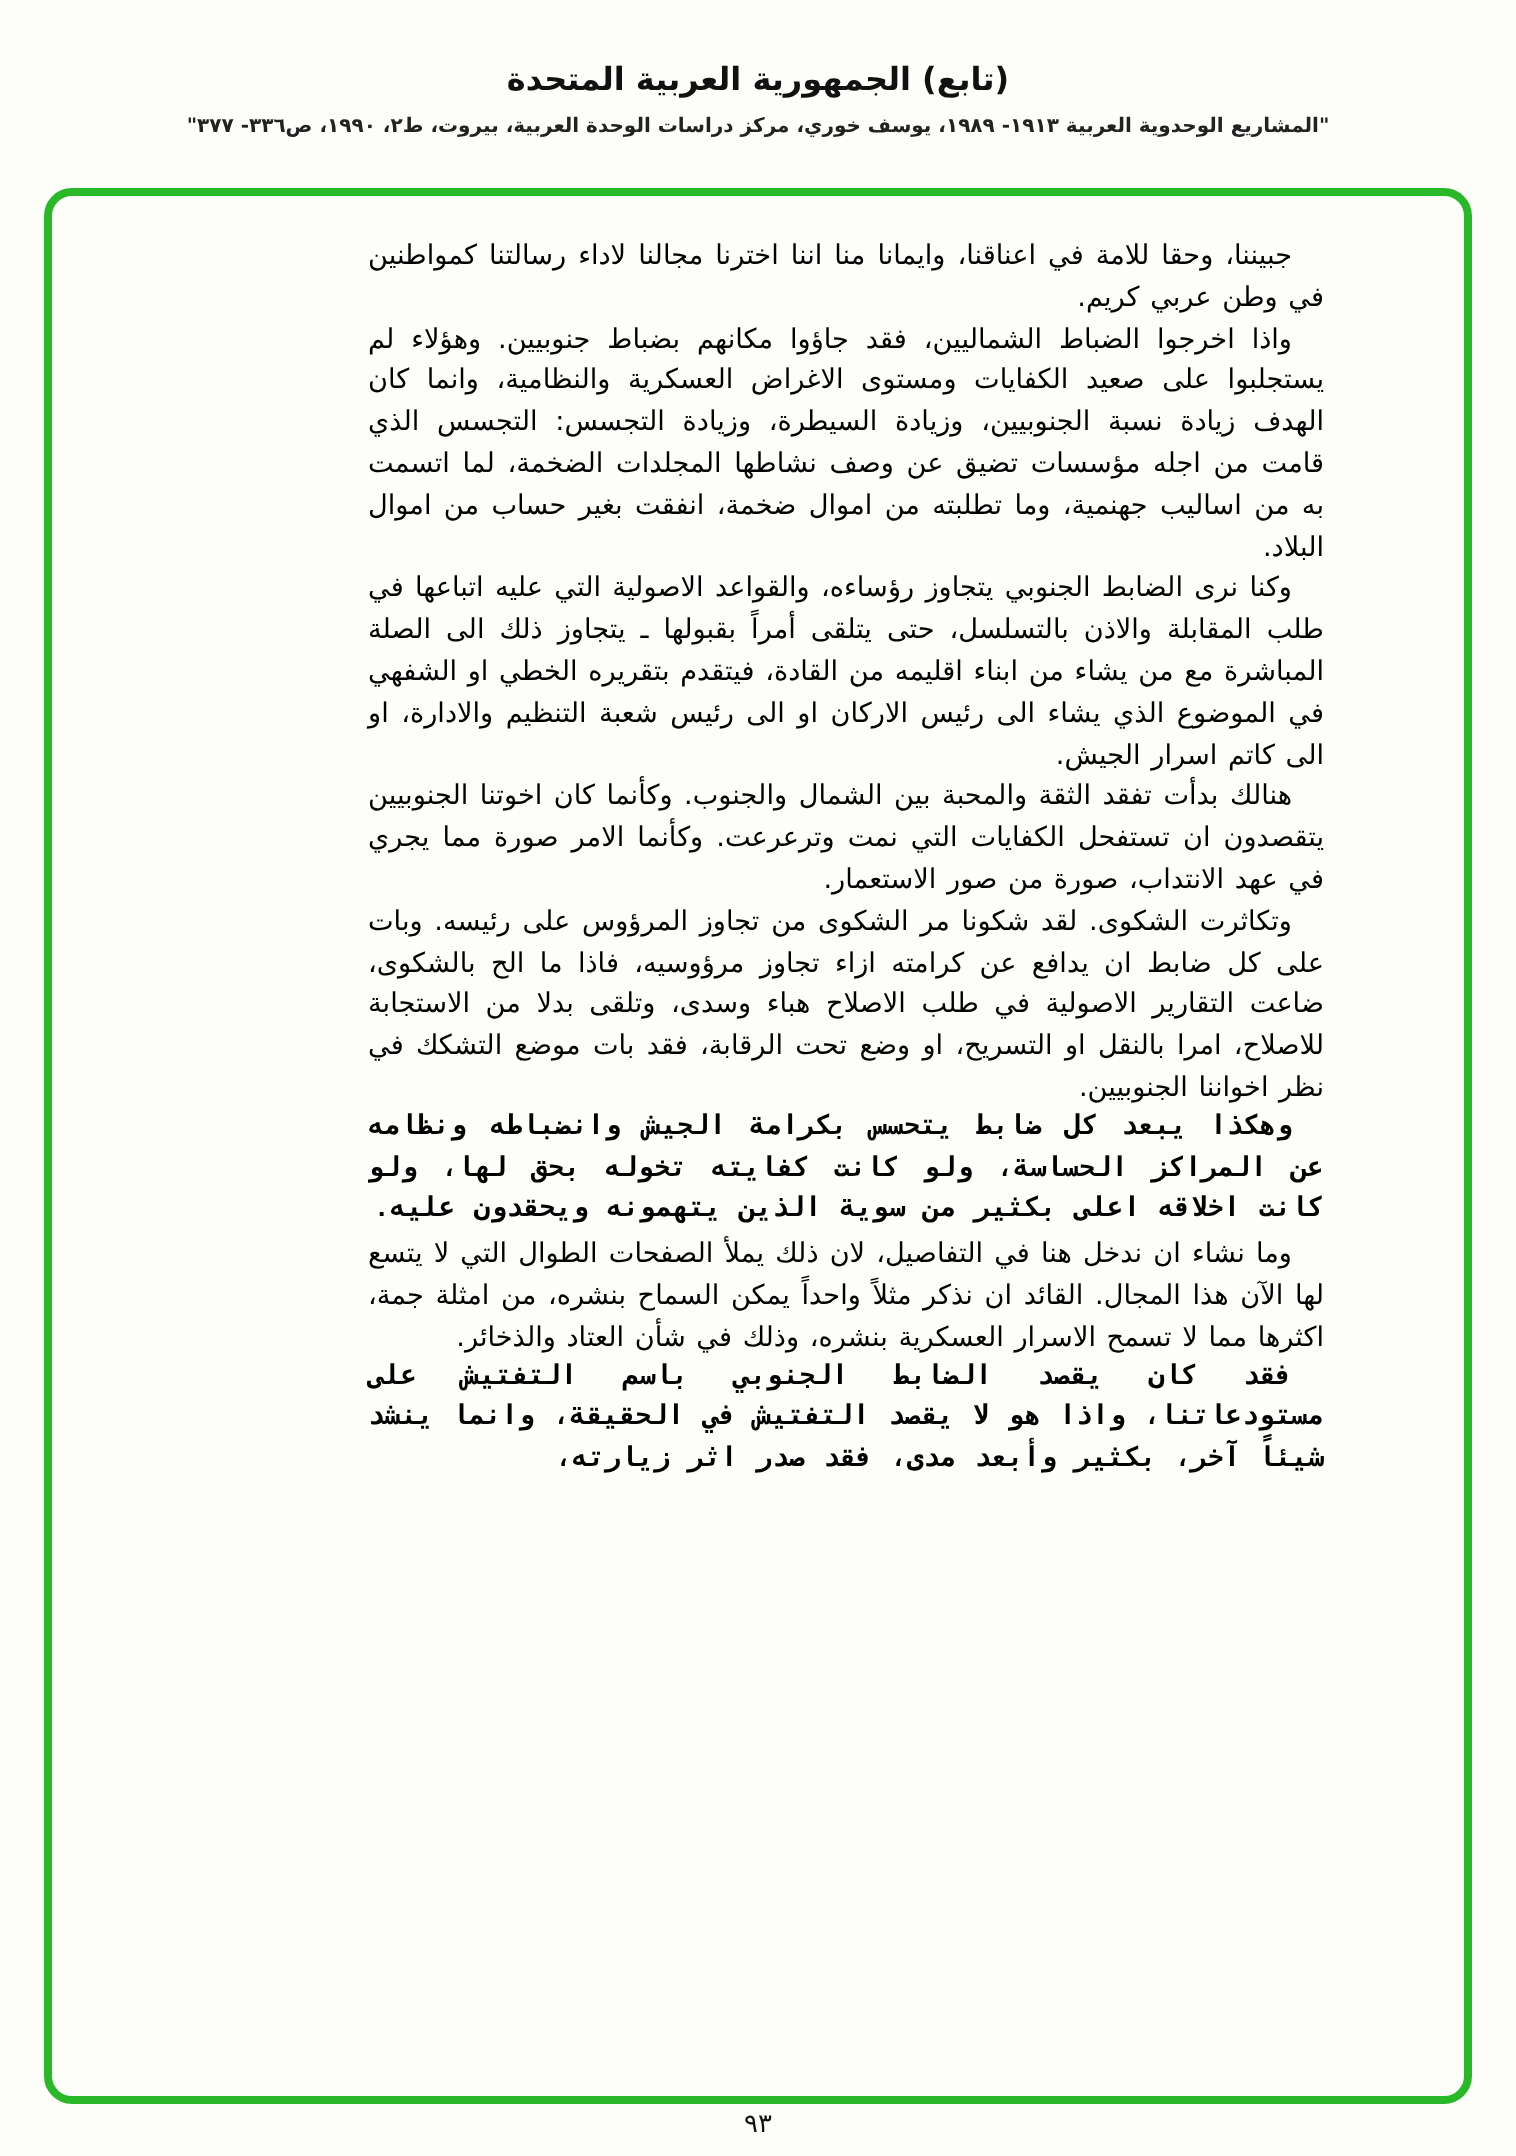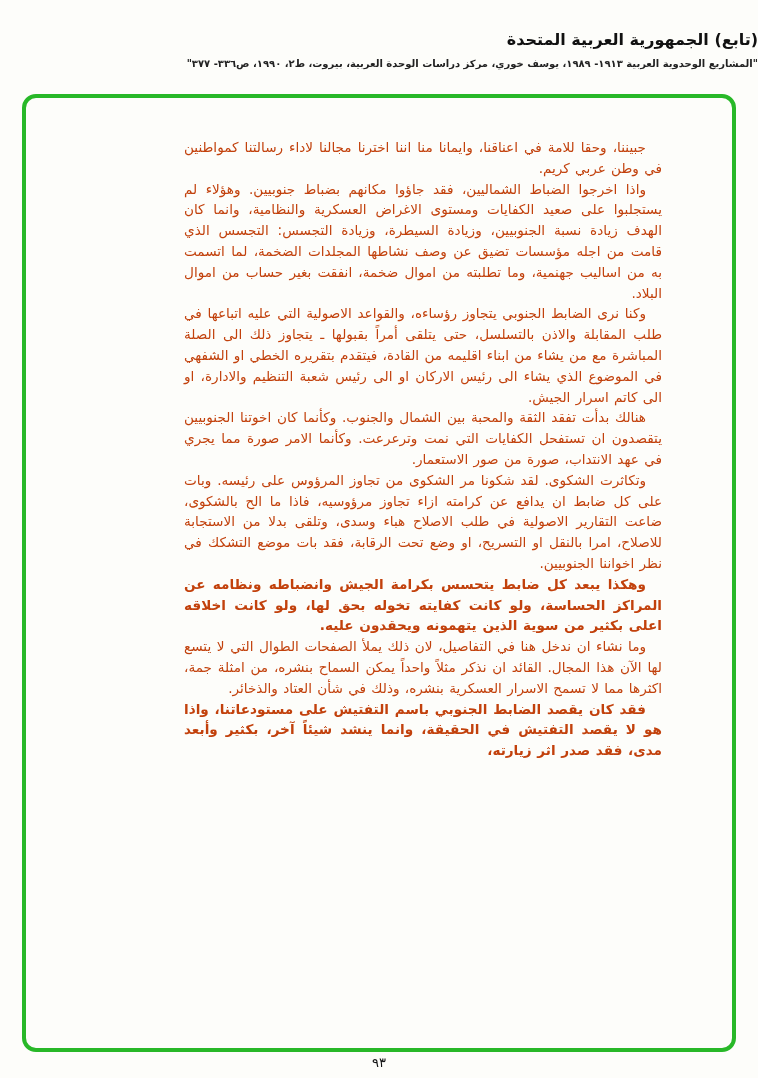--- a/index.html
+++ b/index.html
@@ -15,21 +15,21 @@
     margin: 0 auto;
     background: #fdfdfa;
     overflow: hidden;
     color: #111;
   }
   .header {
     position: absolute;
     top: 30px;
     left: 0;
     right: 0;
-    text-align: right;
+    text-align: center;
     direction: rtl;
   }
   .header-title {
     font-size: 16px;
     font-weight: bold;
     letter-spacing: 0.2px;
   }
   .header-citation {
     margin-top: 9px;
     font-size: 10px;
@@ -49,30 +49,30 @@
   }
   .text-area {
     position: absolute;
     top: 118px;
     right: 96px;
     width: 478px;
     direction: rtl;
     text-align: justify;
     font-size: 13.6px;
     line-height: 20.8px;
-    color: #c2410c;
-    margin-top: 19px;
+    color: #000000;
   }
   .para {
     margin: 0;
     text-indent: 16px;
     word-spacing: 1px;
   }
   .para.bold {
     font-weight: bold;
+    font-family: Liberation Mono, monospace;
   }
   .page-number {
     position: absolute;
     bottom: 8px;
     left: 0;
     right: 0;
     text-align: center;
     font-size: 13px;
     font-weight: normal;
     direction: rtl;

